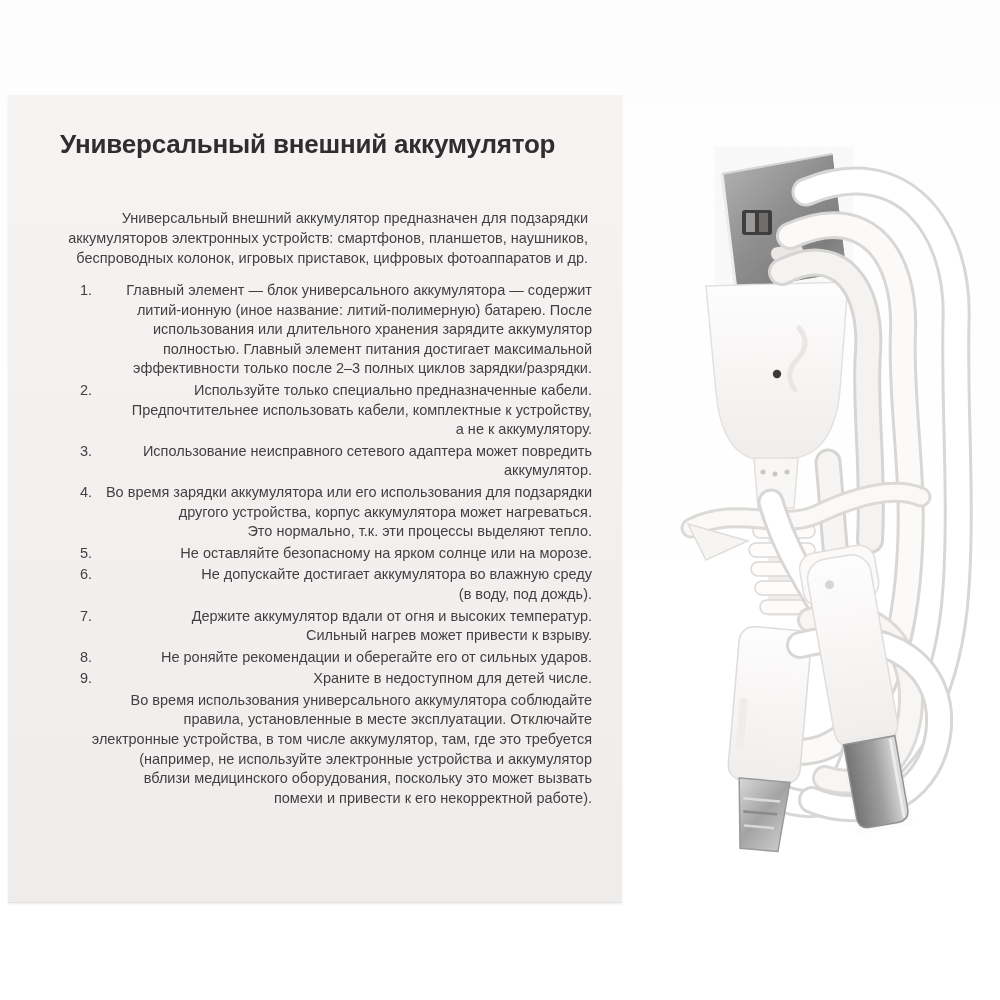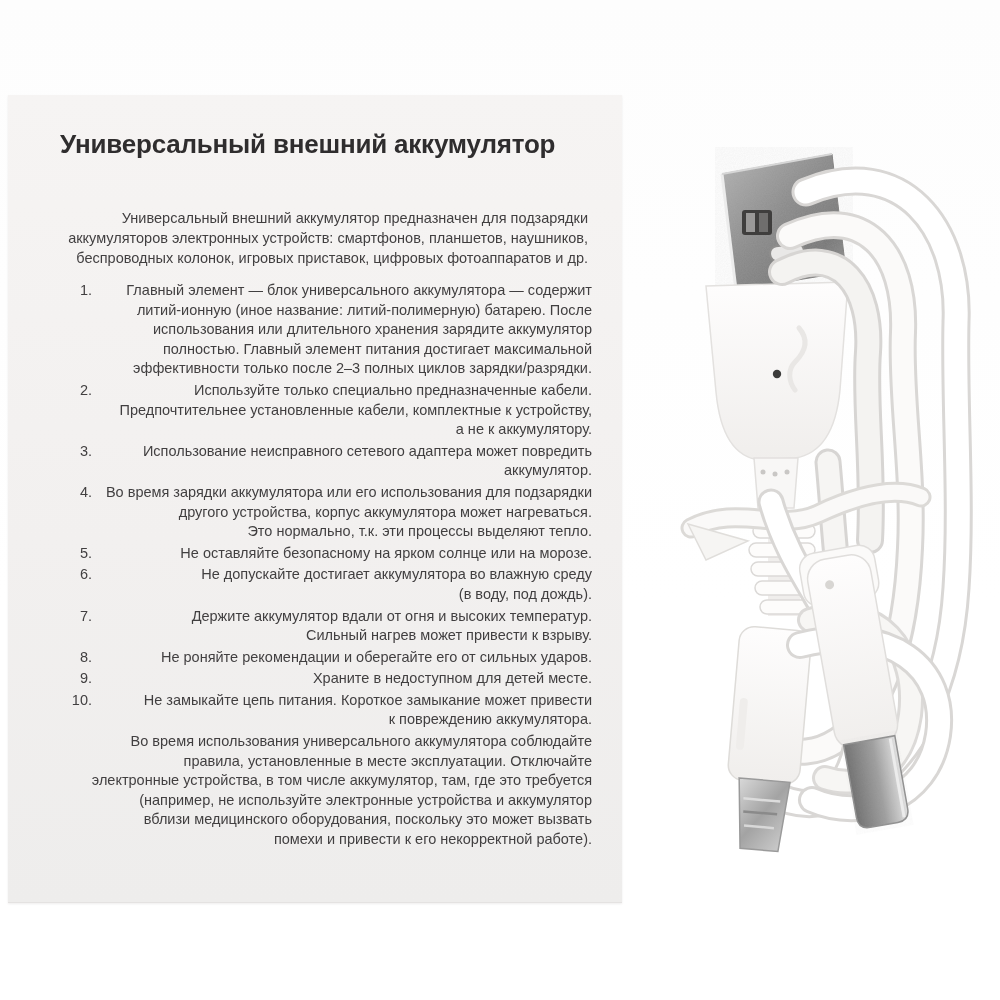--- a/index.html
+++ b/index.html
@@ -45,21 +45,21 @@
           <span class="num">1.</span>
           <span class="txt">Главный элемент — блок универсального аккумулятора — содержит
 литий-ионную (иное название: литий-полимерную) батарею. После
 использования или длительного хранения зарядите аккумулятор
 полностью. Главный элемент питания достигает максимальной
 эффективности только после 2–3 полных циклов зарядки/разрядки.</span>
         </div>
       <div class="li">
           <span class="num">2.</span>
           <span class="txt">Используйте только специально предназначенные кабели.
-Предпочтительнее установленные кабели, комплектные к устройству,
+Предпочтительнее использовать кабели, комплектные к устройству,
 а не к аккумулятору.</span>
         </div>
       <div class="li">
           <span class="num">3.</span>
           <span class="txt">Использование неисправного сетевого адаптера может повредить
 аккумулятор.</span>
         </div>
       <div class="li">
           <span class="num">4.</span>
           <span class="txt">Во время зарядки аккумулятора или его использования для подзарядки
@@ -79,26 +79,21 @@
           <span class="num">7.</span>
           <span class="txt">Держите аккумулятор вдали от огня и высоких температур.
 Сильный нагрев может привести к взрыву.</span>
         </div>
       <div class="li">
           <span class="num">8.</span>
           <span class="txt">Не роняйте рекомендации и оберегайте его от сильных ударов.</span>
         </div>
       <div class="li">
           <span class="num">9.</span>
-          <span class="txt">Храните в недоступном для детей месте.</span>
-        </div>
-      <div class="li">
-          <span class="num">10.</span>
-          <span class="txt">Не замыкайте цепь питания. Короткое замыкание может привести
-к повреждению аккумулятора.</span>
+          <span class="txt">Храните в недоступном для детей числе.</span>
         </div>
       <div class="li">
           <span class="txt">Во время использования универсального аккумулятора соблюдайте
 правила, установленные в месте эксплуатации. Отключайте
 электронные устройства, в том числе аккумулятор, там, где это требуется
 (например, не используйте электронные устройства и аккумулятор
 вблизи медицинского оборудования, поскольку это может вызвать
 помехи и привести к его некорректной работе).</span>
         </div>
     </div>

